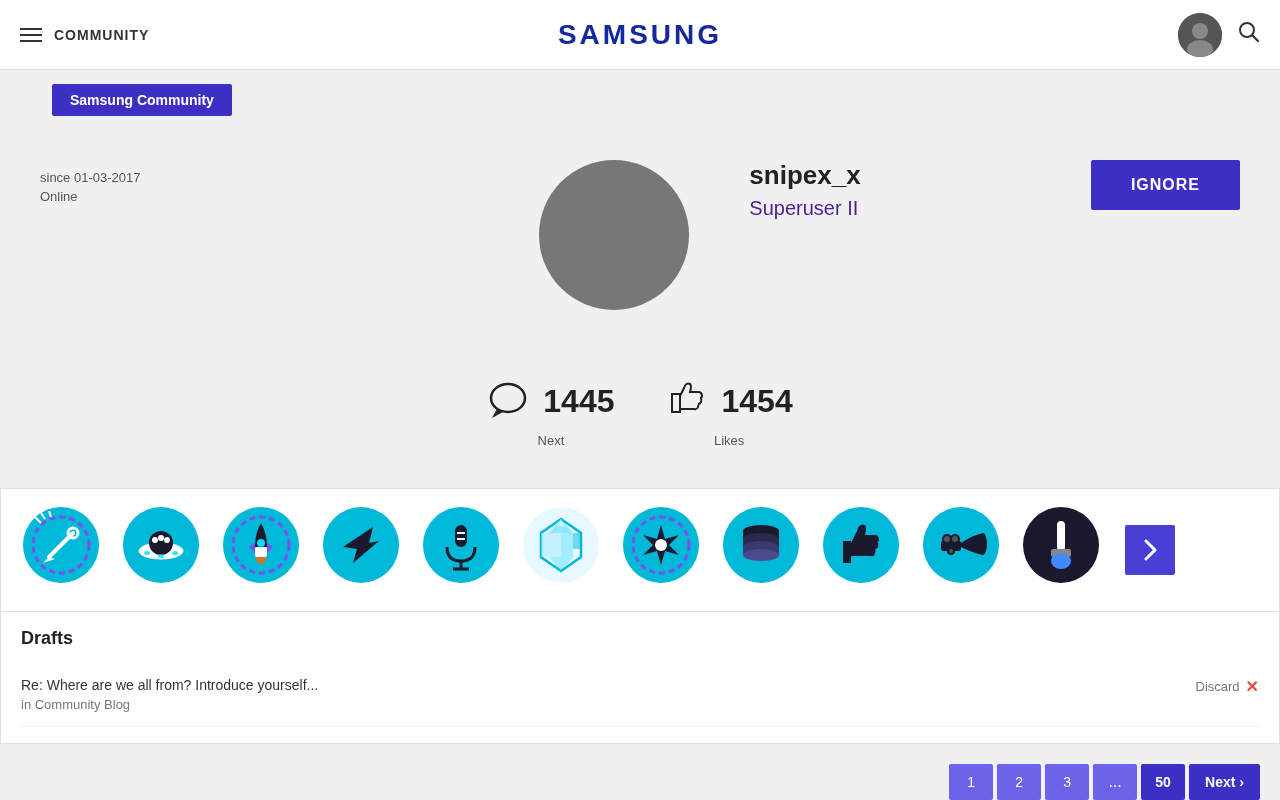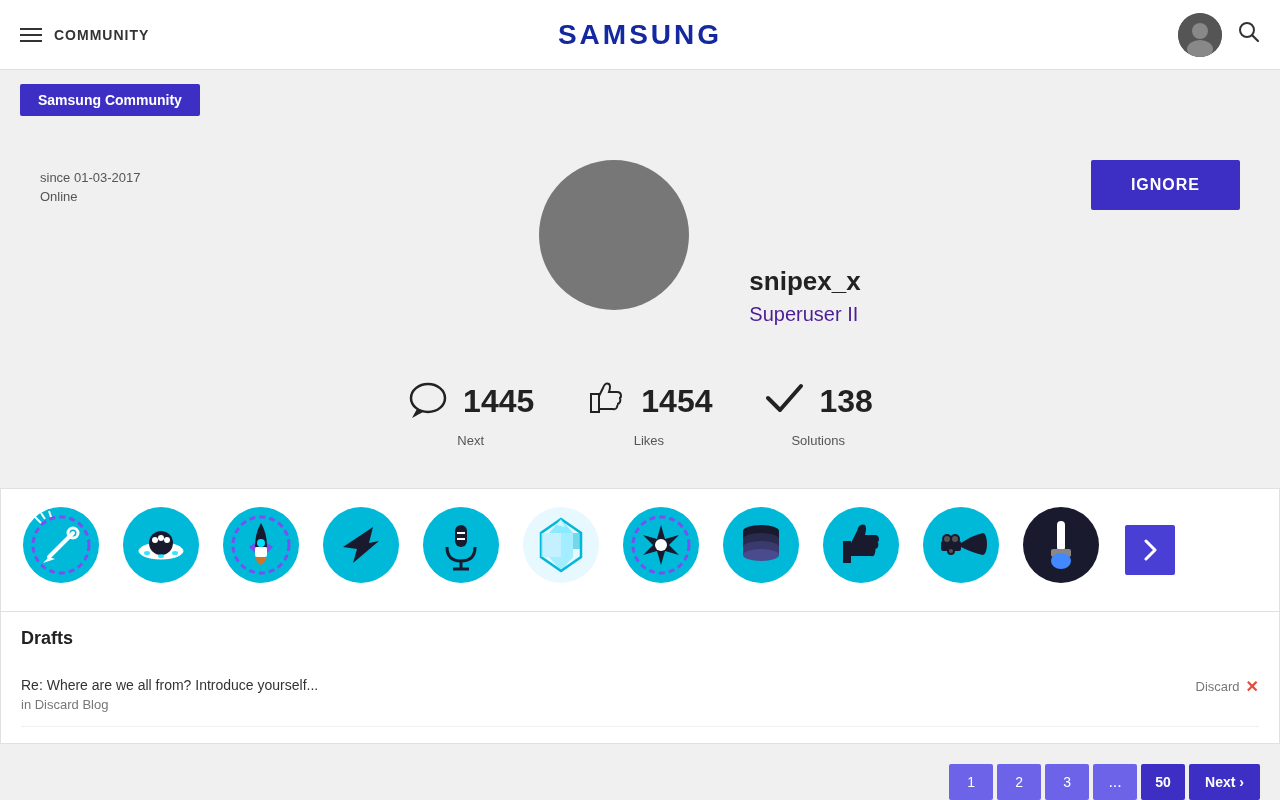--- a/index.html
+++ b/index.html
@@ -79,20 +79,21 @@
     }
     .samsung-community-btn {
       background: #3d2ec4;
       color: #fff;
       border: none;
       padding: 8px 18px;
       font-size: 14px;
       font-weight: bold;
       cursor: pointer;
       border-radius: 2px;
+      margin-left: 32px;
     }
 
     
     .profile-section {
       background: #f0f0f0;
       padding: 30px 40px 20px 40px;
       display: flex;
       align-items: flex-start;
       position: relative;
     }
@@ -333,21 +334,21 @@
 
 <div class="breadcrumb-bar">
   <button class="samsung-community-btn">Samsung Community</button>
 </div>
 
 <div class="profile-section">
   <div class="profile-meta">
     <div class="since">since 01-03-2017</div>
     <div class="online">Online</div>
   </div>
-  <div class="profile-avatar-row" style="flex:1; display:flex; justify-content:center; align-items:flex-end;">
+  <div class="profile-avatar-row" style="flex:1; display:flex; justify-content:center; align-items:flex-start;">
     <div class="profile-avatar"></div>
     <div class="profile-info">
       <div class="username">snipex_x</div>
       <div class="role">Superuser II</div>
     </div>
   </div>
   <button class="ignore-btn">IGNORE</button>
 </div>
 
 <div class="stats-section">
@@ -371,31 +372,20 @@
         <svg width="42" height="42" viewBox="0 0 42 42" fill="none">
           <path d="M6 18 L6 36 L14 36 L14 18 Z" stroke="#222" stroke-width="2" fill="none"></path>
           <path d="M14 20 L18 12 Q20 6 24 8 Q26 10 24 16 L32 16 Q36 16 36 20 Q36 22 34 22 Q36 22 35 26 Q34 28 32 28 Q33 28 32 31 Q31 34 28 33 L16 33 L14 33 Z" stroke="#222" stroke-width="2" fill="none"></path>
         </svg>
       </span>
       <span class="stat-number">1454</span>
     </div>
     <span class="stat-label">Likes</span>
   </div>
 
-  <div class="stat-item">
-    <div class="stat-icon-num">
-      <span class="stat-icon">
-        <svg width="42" height="42" viewBox="0 0 42 42" fill="none">
-          <polyline points="5,22 17,34 38,10" stroke="#222" stroke-width="4" stroke-linecap="round" stroke-linejoin="round" fill="none"></polyline>
-        </svg>
-      </span>
-      <span class="stat-number">138</span>
-    </div>
-    <span class="stat-label">Solutions</span>
-  </div>
 </div>
 
 <div class="badges-section">
 
   <div class="badge-item">
     <svg width="80" height="80" viewBox="0 0 80 80">
       <circle cx="40" cy="40" r="38" fill="#00b8d8"></circle>
       <circle cx="40" cy="40" r="28" fill="none" stroke="#7a4ff0" stroke-width="3" stroke-dasharray="6 4"></circle>
       <line x1="28" y1="52" x2="52" y2="28" stroke="#fff" stroke-width="4" stroke-linecap="round"></line>
       <polygon points="22,58 28,52 34,54" fill="#fff"></polygon>
@@ -520,21 +510,21 @@
       <polyline points="4,2 13,11 4,20" stroke="#fff" stroke-width="3" stroke-linecap="round" stroke-linejoin="round"></polyline>
     </svg>
   </button>
 </div>
 
 <div class="drafts-section">
   <div class="drafts-title">Drafts</div>
   <div class="draft-item">
     <div>
       <div class="draft-title">Re: Where are we all from? Introduce yourself...</div>
-      <div class="draft-location">in Discard Blog</div>
+      <div class="draft-location">in Community Blog</div>
     </div>
     <div class="draft-discard">
       <span>Discard</span>
       <span class="discard-x">✕</span>
     </div>
   </div>
 </div>
 
 <div class="pagination">
   <button class="page-btn">1</button>

